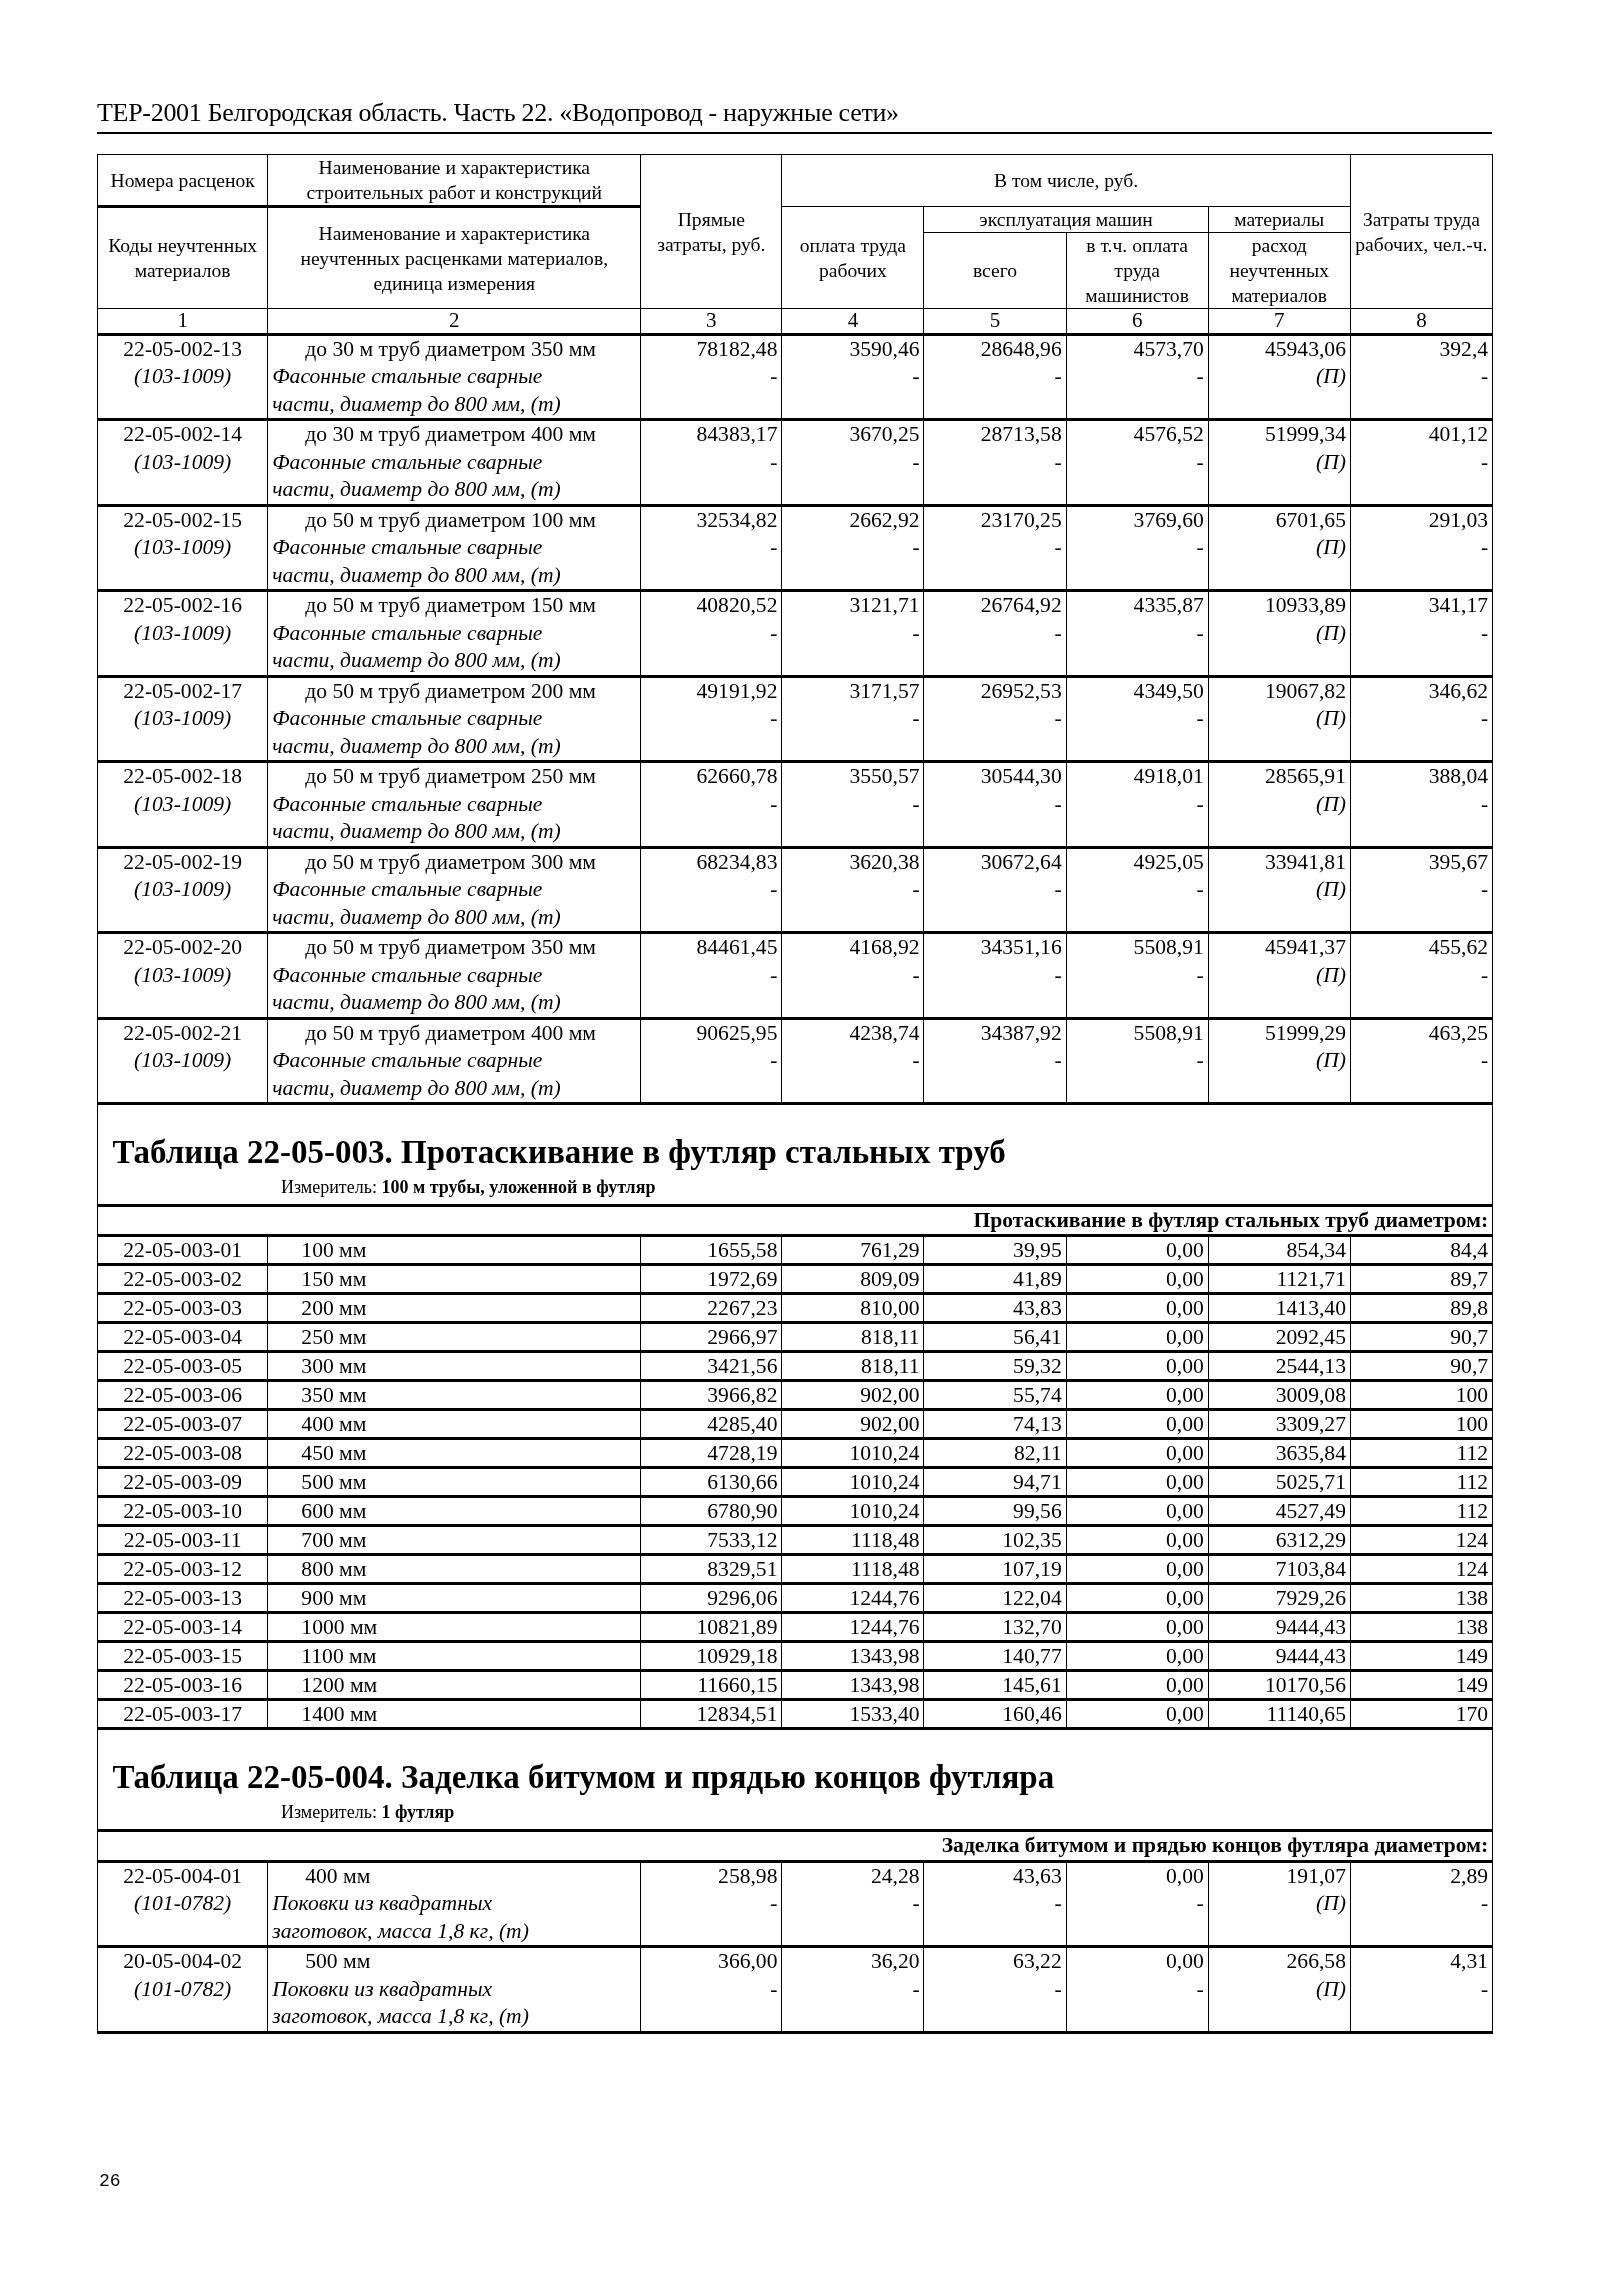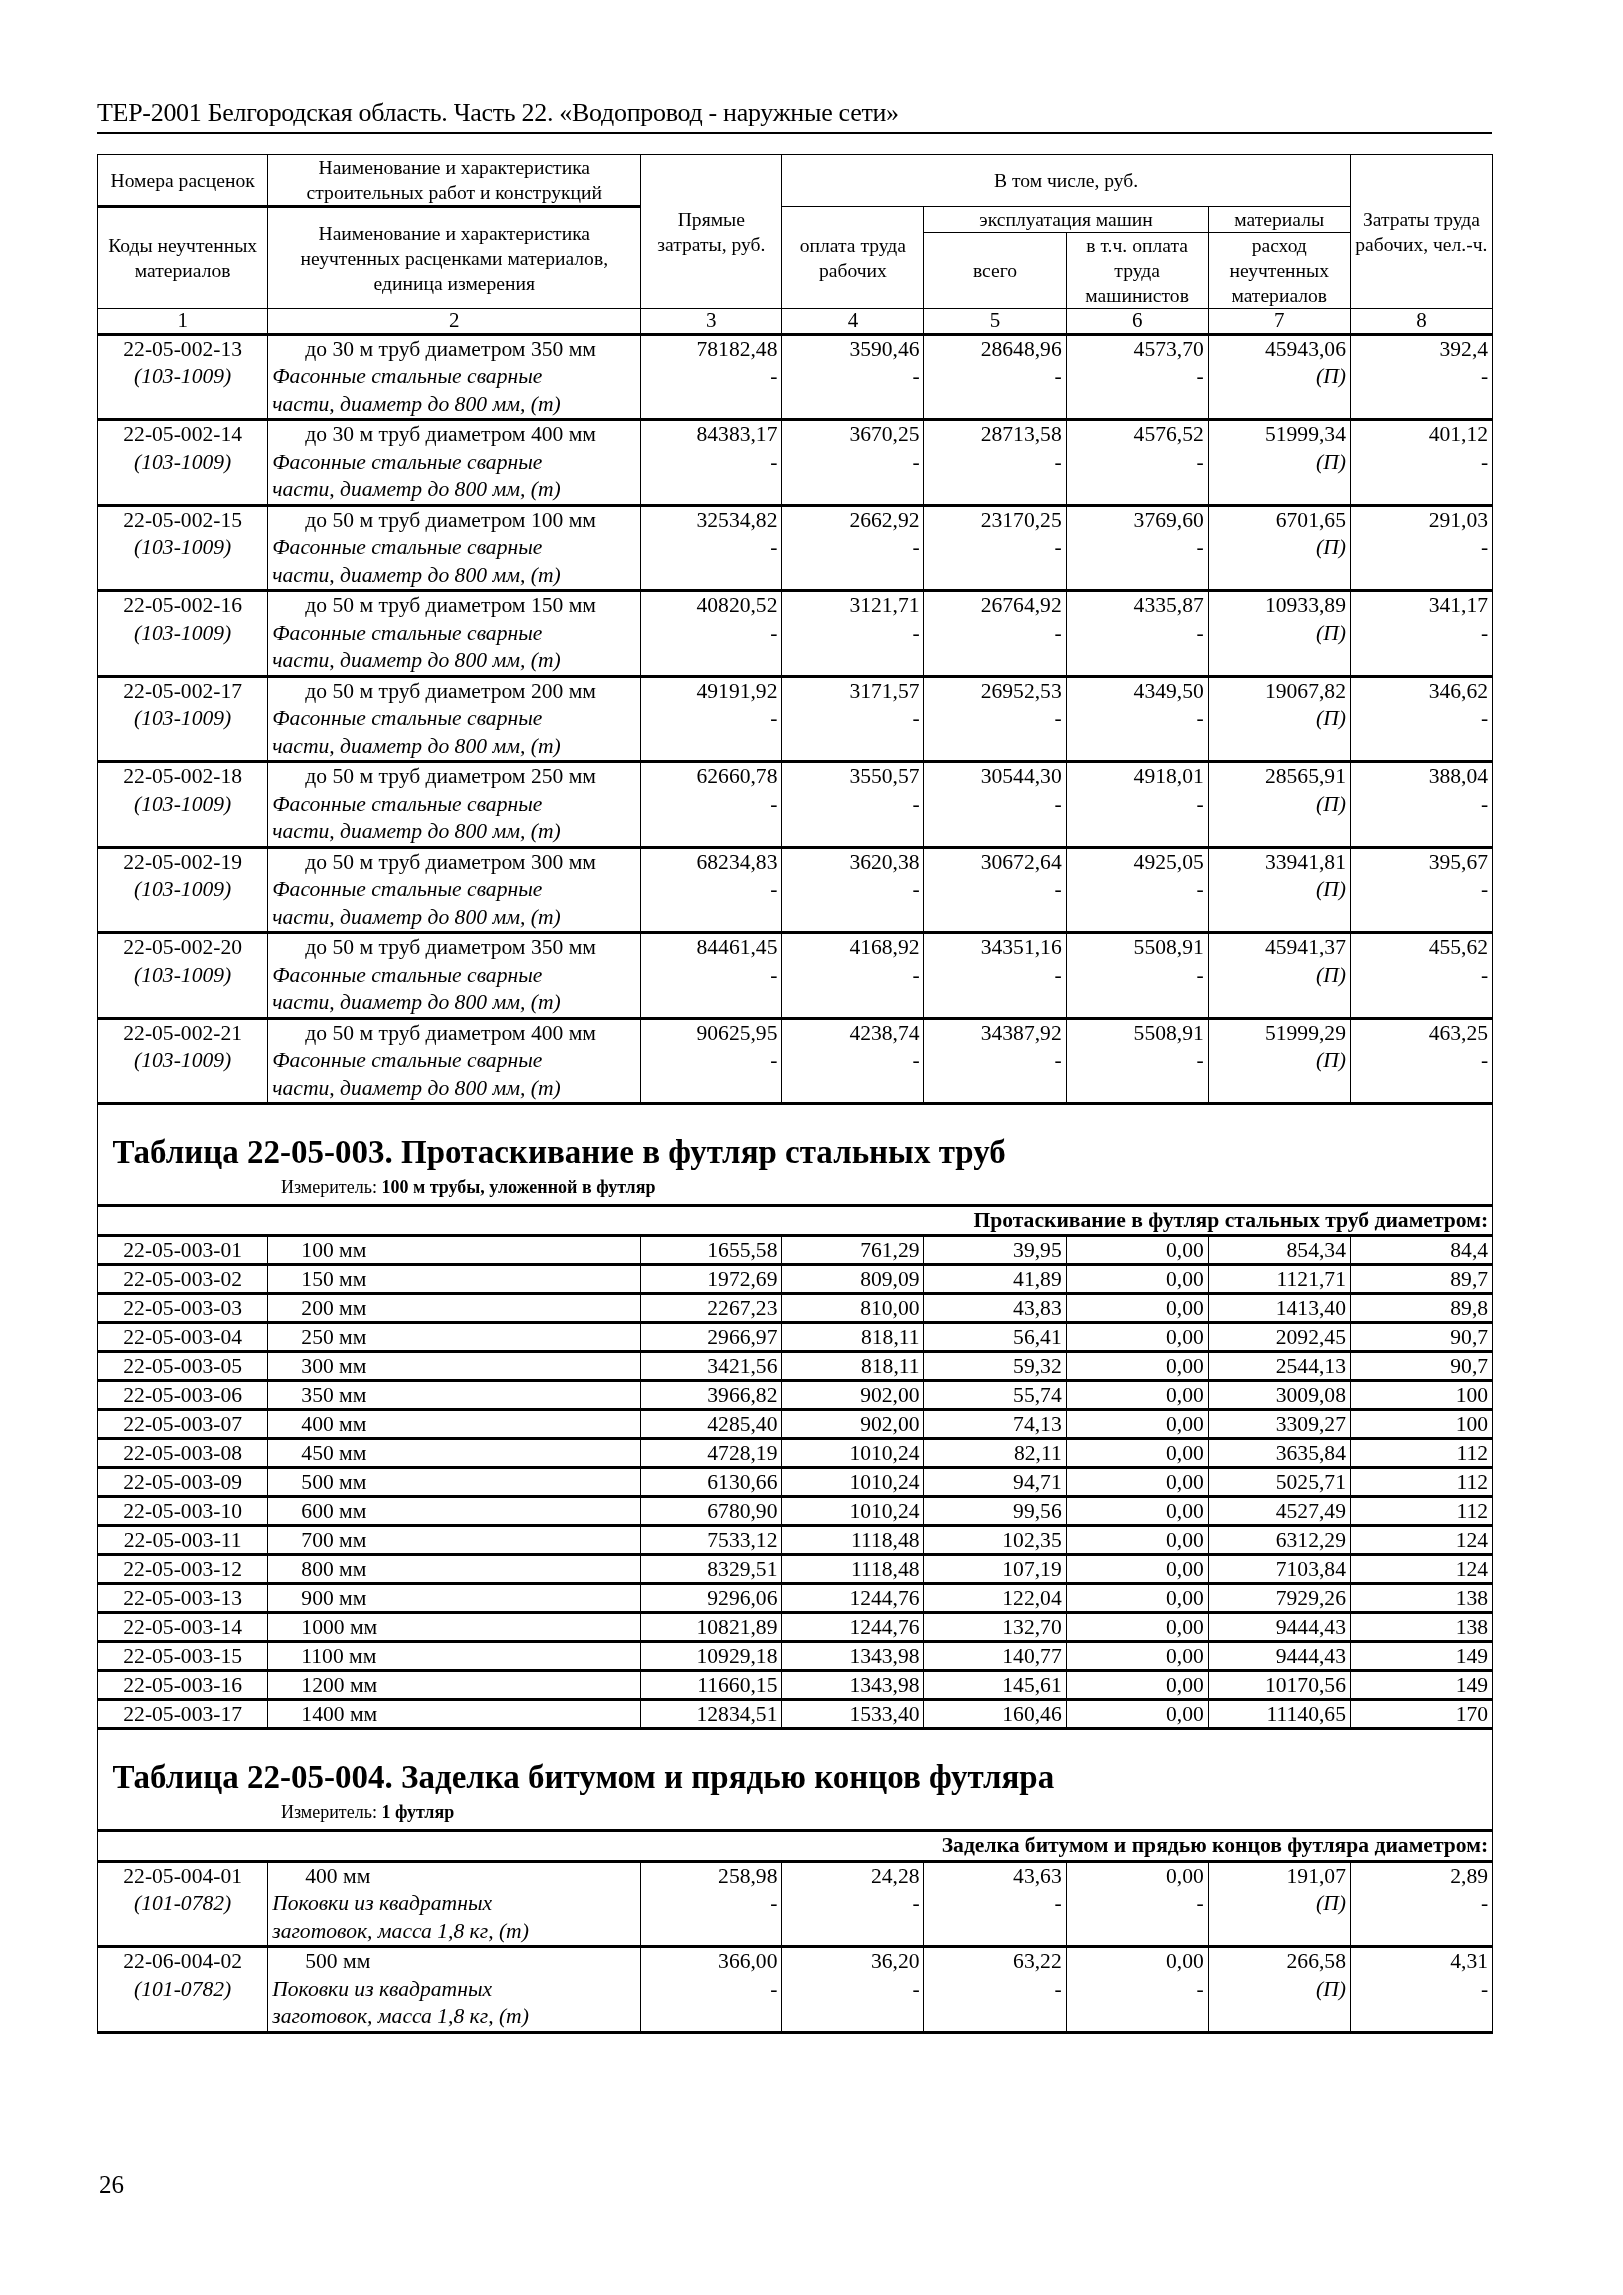--- a/index.html
+++ b/index.html
@@ -26,21 +26,21 @@
   .it { font-style: italic; }
   .indent { padding-left: 33px !important; }
   .rec-row td { border-bottom: 3.3px solid #000; }
   .line { display: block; }
   .title-row td { border-left: 1.3px solid #000; border-right: 1.3px solid #000; border-top: 1.3px solid #000; border-bottom: none; padding: 0; }
   .table-title { font-weight: bold; font-size: 33px; line-height: 39px; padding: 27.5px 0 0 14.4px; display: block; }
   .measure { display: block; padding-left: 183px; font-size: 18px; line-height: 31px; padding-bottom: 1.3px; }
   .measure b { font-weight: bold; }
   .section-row td { border-top: 3.3px solid #000; border-bottom: 3.3px solid #000; font-weight: bold; font-size: 21.6px; padding-left: 183px; text-align: right; }
   .simple-row td { border-bottom: 3.3px solid #000; line-height: 26px; }
-  .page-number { position: absolute; left: 99px; top: 2171px; font-size: 25px; }
+  .page-number { position: absolute; left: 99px; top: 2171px; font-size: 18px; font-family: Liberation Mono, monospace; }
 </style>
 </head>
 <body>
 
 <div class="page-header">ТЕР-2001 Белгородская область. Часть 22. «Водопровод - наружные сети»</div>
 
 <table class="doc-table">
   <colgroup>
     <col style="width:169px">
       <col style="width:370px">
@@ -624,21 +624,21 @@
           <span class="line ">191,07</span>
           <span class="line it">(П)</span>
         </td>
       <td class="num">
           <span class="line ">2,89</span>
           <span class="line ">-</span>
         </td>
     </tr>
       <tr class="rec-row">
       <td class="ctr">
-          <span class="line ">22-06-004-02</span>
+          <span class="line ">20-05-004-02</span>
           <span class="line it">(101-0782)</span>
         </td>
       <td>
           <span class="line indent" style="padding-left:29px">500 мм</span>
           <span class="line it">Поковки из квадратных</span>
           <span class="line it">заготовок, масса 1,8 кг, (т)</span>
         </td>
       <td class="num">
           <span class="line ">366,00</span>
           <span class="line ">-</span>

